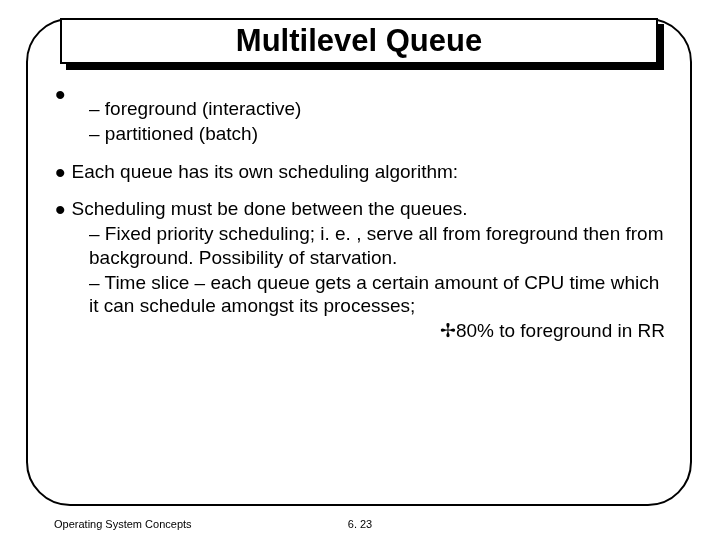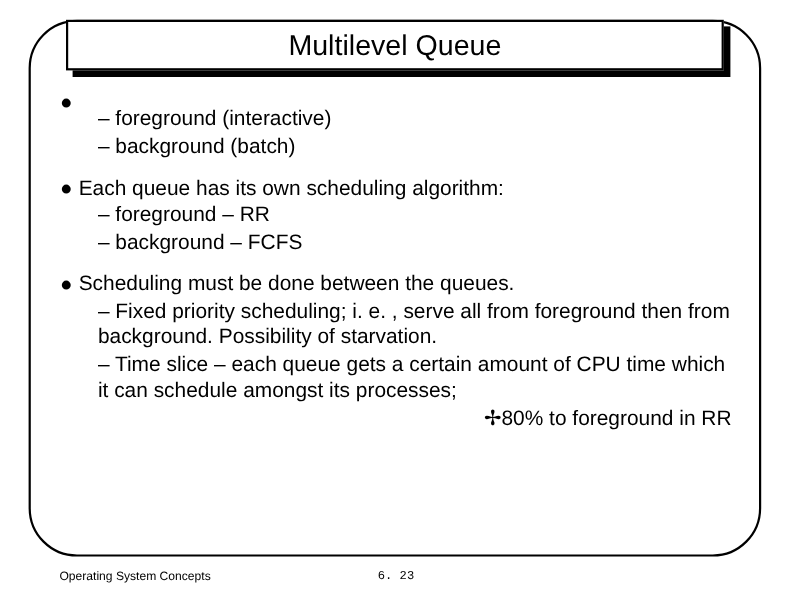--- a/index.html
+++ b/index.html
@@ -37,22 +37,22 @@
     width: 598px;
     height: 46px;
     background: #fff;
     border: 2px solid #000;
     box-sizing: border-box;
     display: flex;
     align-items: center;
     justify-content: center;
   }
   .title-box span {
-    font-weight: normal;
-    font-size: 26px;
+    font-weight: bold;
+    font-size: 31px;
   }
   .content {
     position: absolute;
     left: 55px;
     top: 82px;
     width: 610px;
     font-size: 19px;
     line-height: 1.25;
     color: #000;
   }
@@ -87,52 +87,47 @@
     font-size: 11px;
     text-align: center;
   }
   .footer-center {
     position: absolute;
     left: 0;
     right: 0;
     bottom: 10px;
     text-align: center;
     font-size: 11px;
-    font-family: Liberation Mono, monospace;
   }
 </style>
 </head>
 <body>
 
 <div class="frame"></div>
 <div class="title-box-shadow"></div>
 <div class="title-box">
   <span>Multilevel Queue</span>
 </div>
 
 <div class="content">
 
   <div class="b1">
     <div class="lead">
       <span class="dot">•</span>
     </div>
     <div class="sub">
       <div>–  foreground (interactive)</div>
-      <div>–  background (batch)</div>
+      <div>–  partitioned (batch)</div>
     </div>
   </div>
 
   <div class="b1">
     <div class="lead">
       <span class="dot">•</span>
       <span>Each queue has its own scheduling algorithm:</span>
-    </div>
-    <div class="sub">
-      <div>–  foreground – RR</div>
-      <div>–  background – FCFS</div>
     </div>
   </div>
 
   <div class="b1">
     <div class="lead">
       <span class="dot">•</span>
       <span>Scheduling must be done between the queues.</span>
     </div>
     <div class="sub">
       <div>–  Fixed priority scheduling; i. e. , serve all from foreground then from background.  Possibility of starvation.</div>

